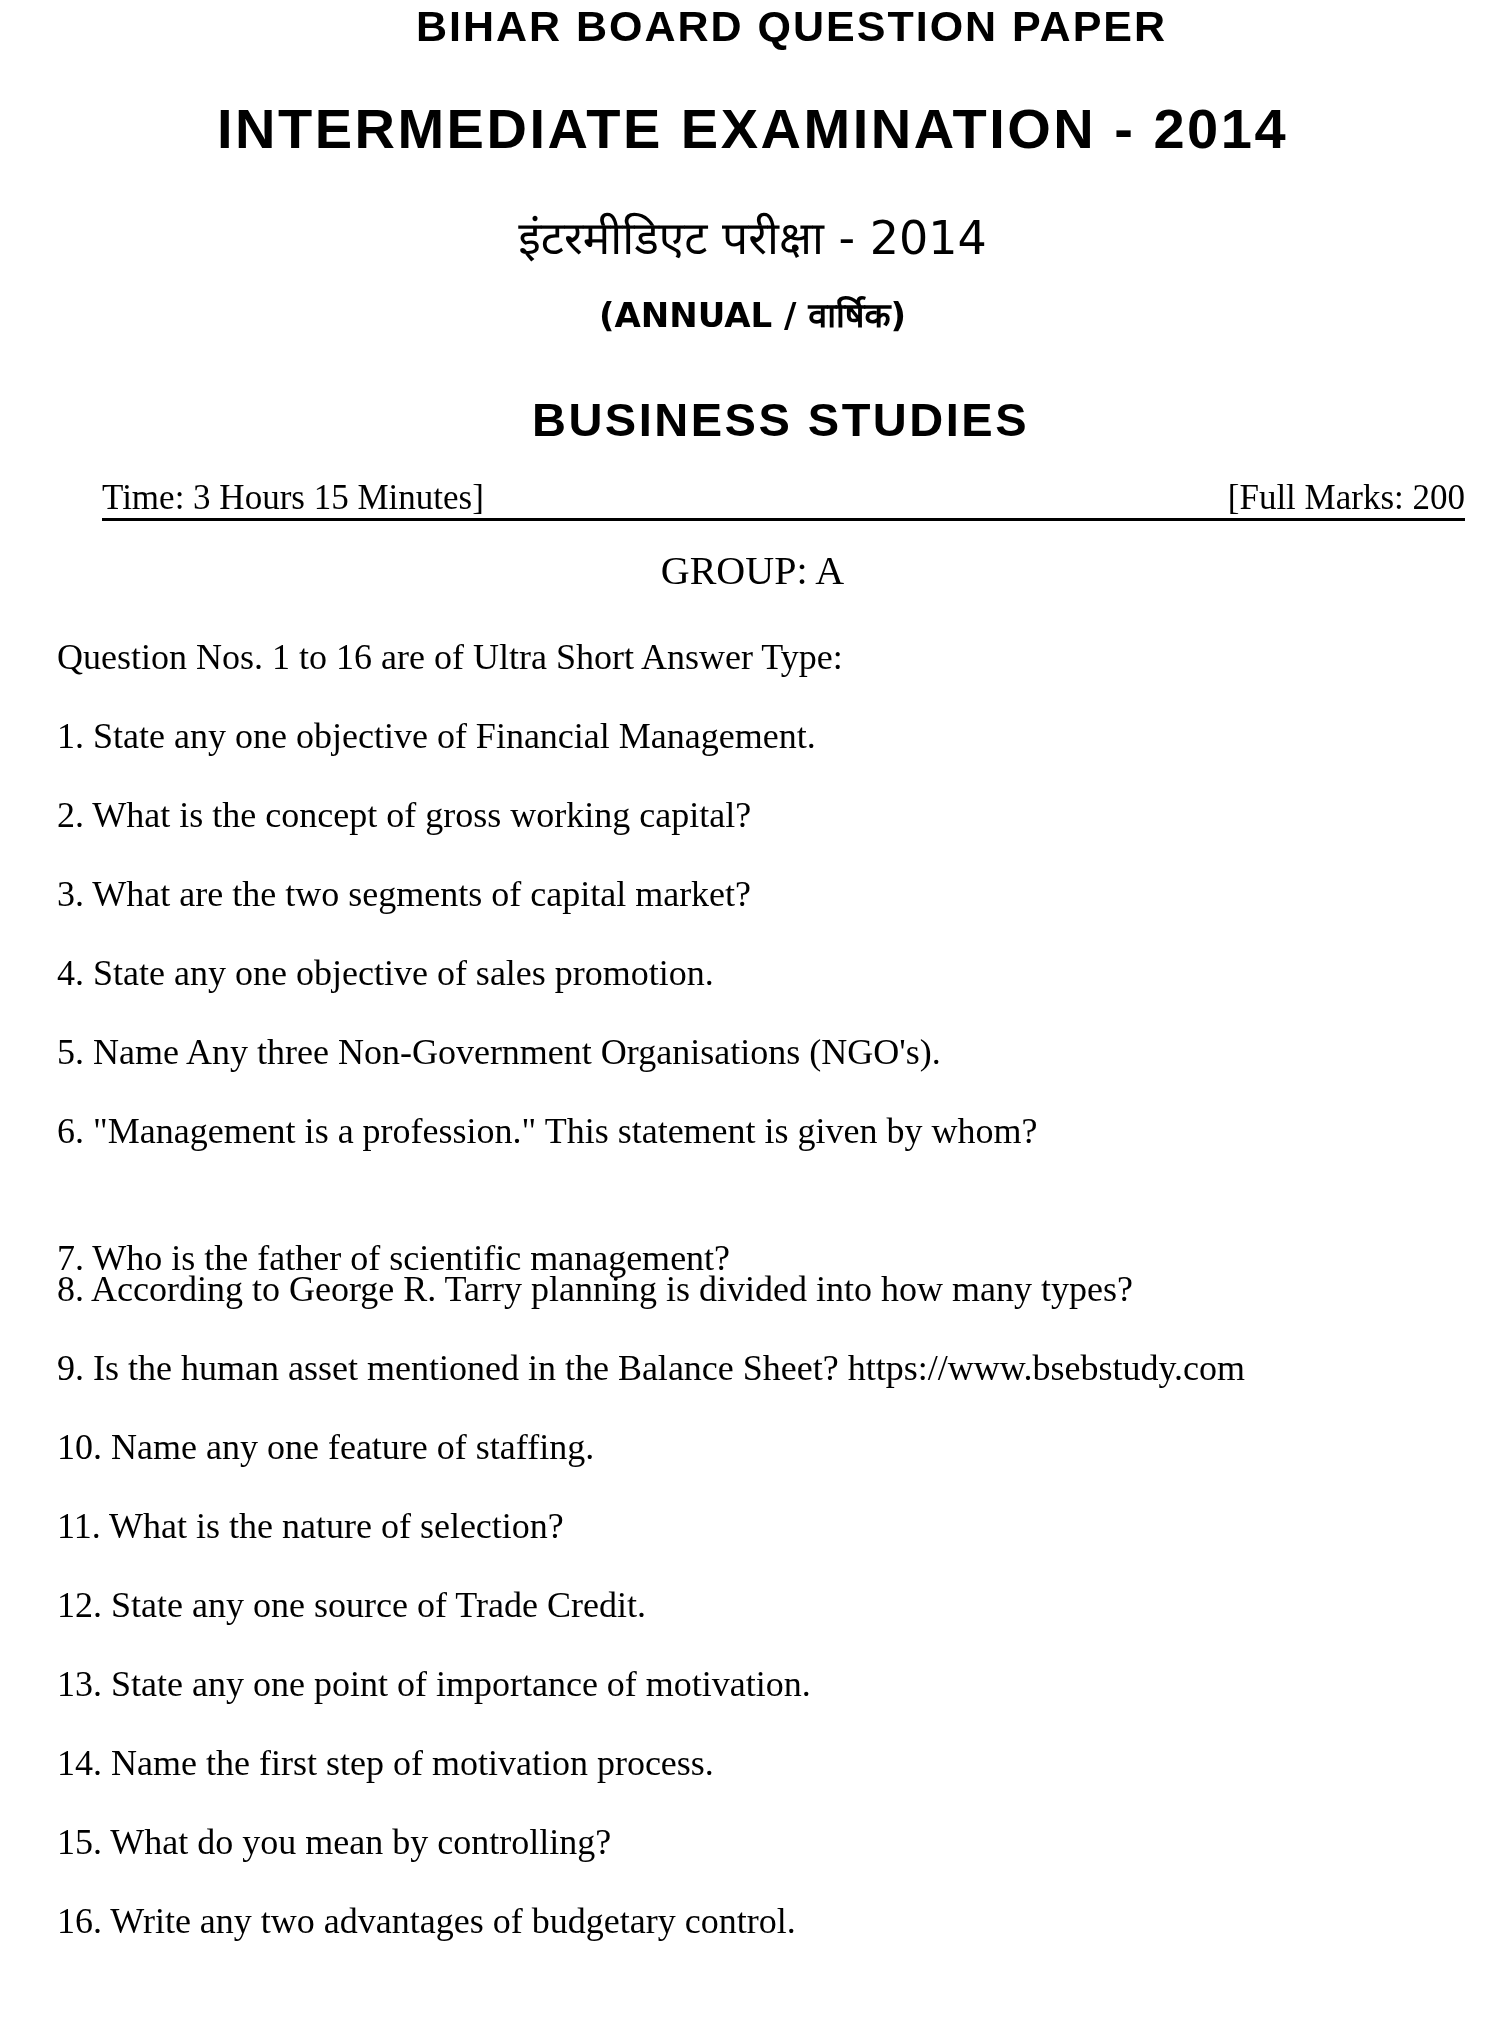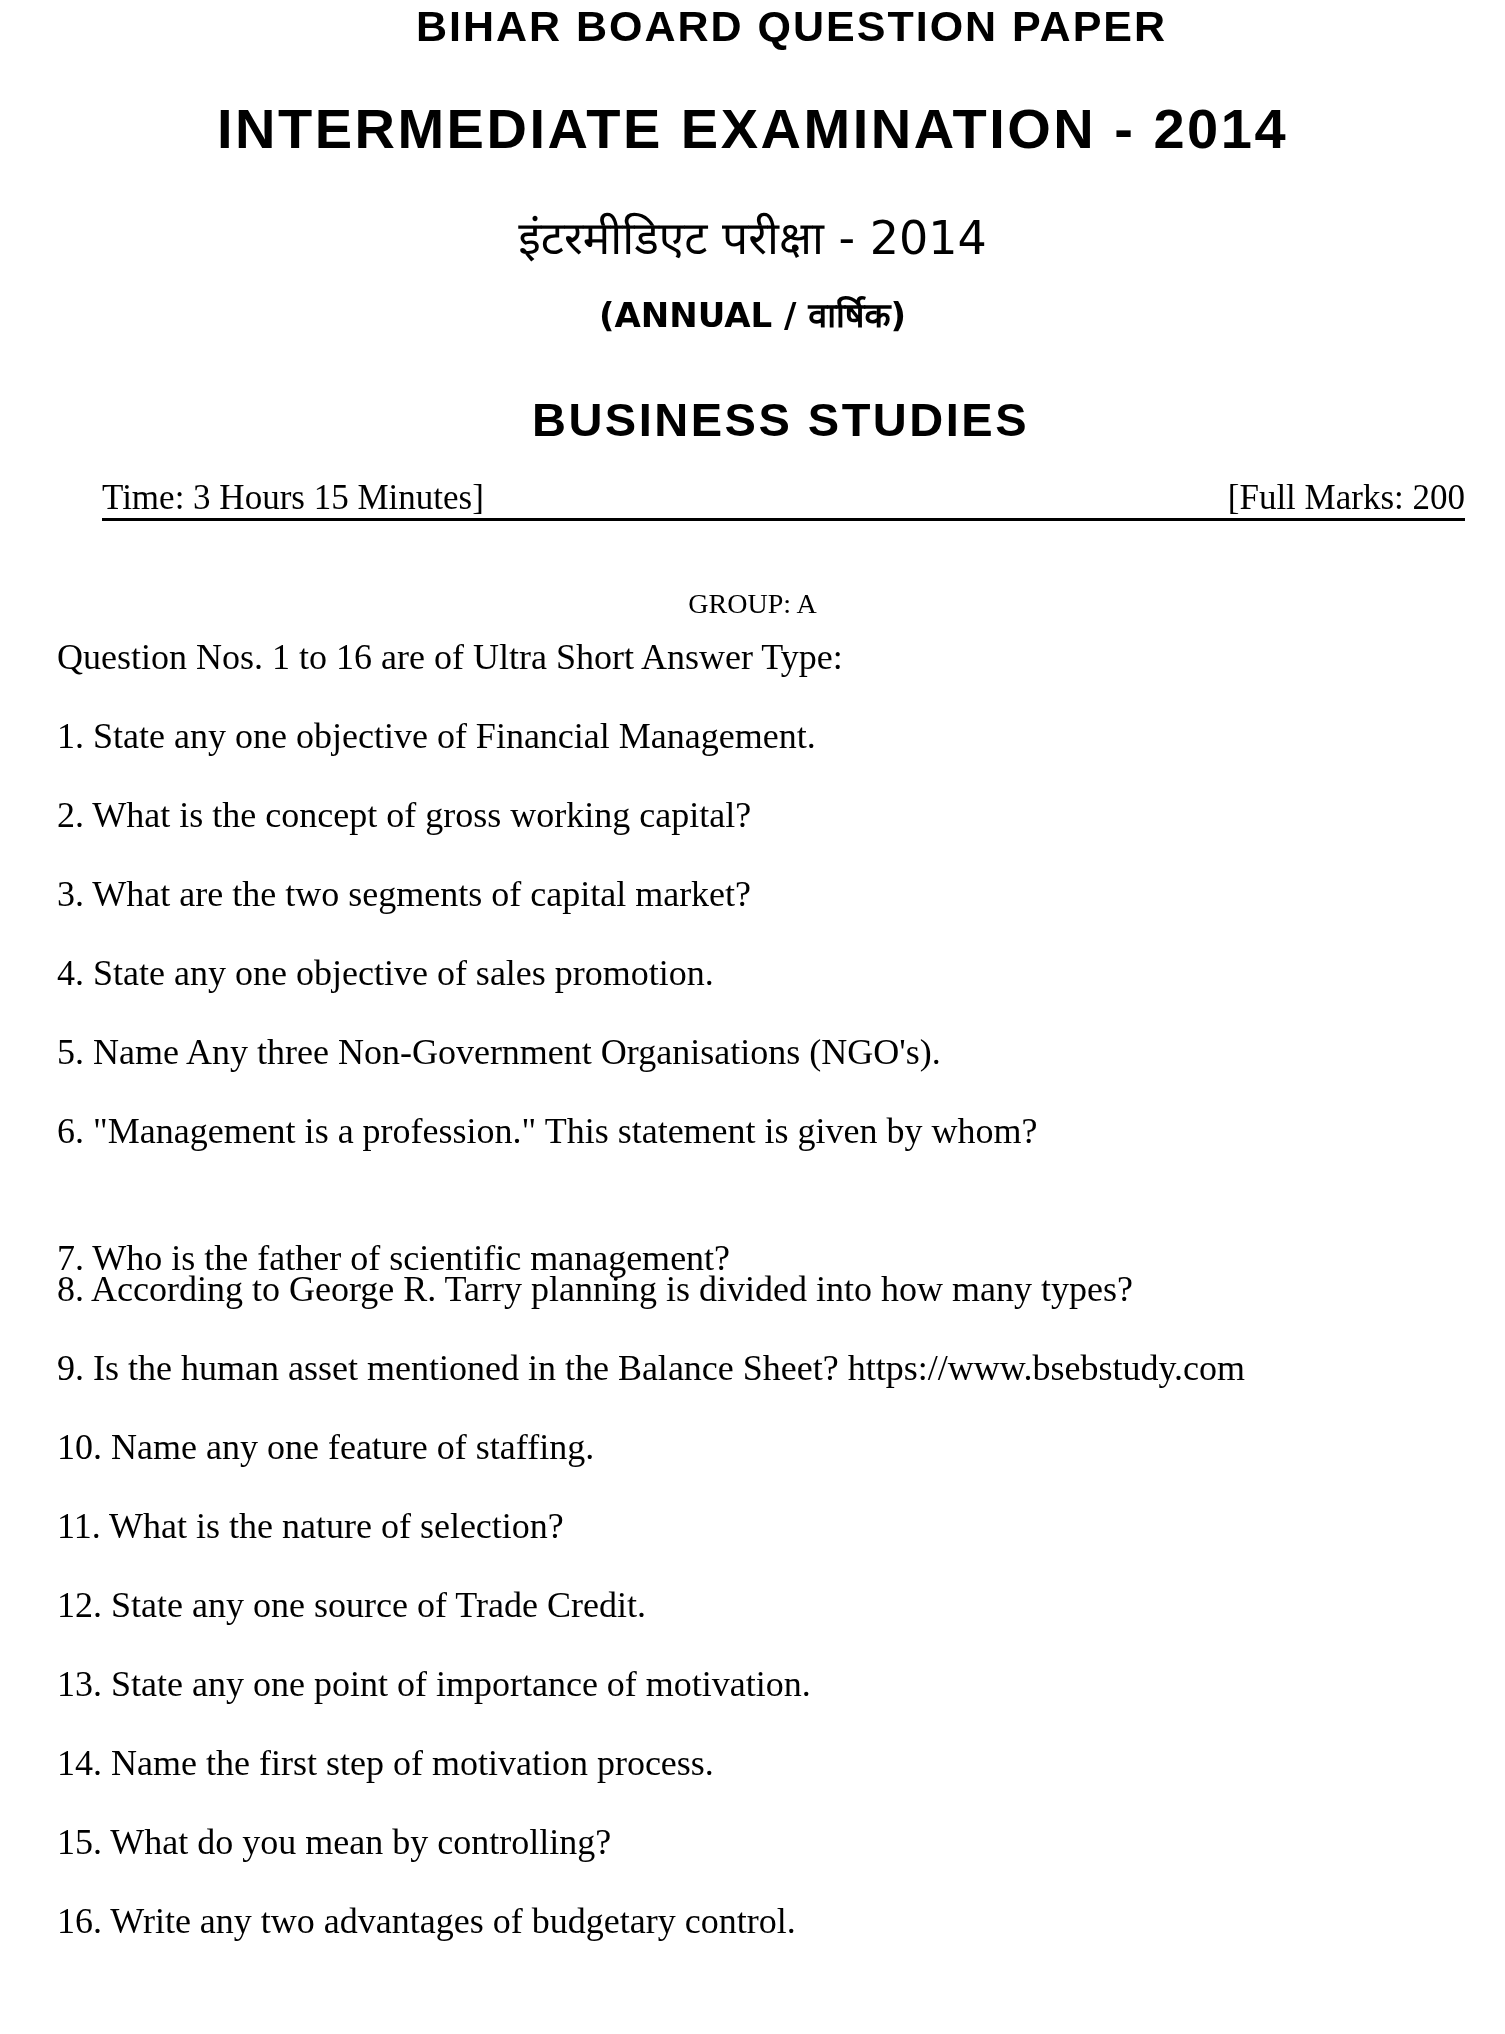--- a/index.html
+++ b/index.html
@@ -14,21 +14,21 @@
   .t4 { top: 291px; font-size: 37px; font-weight: normal; }
   .t4 .hi { font-family: "DejaVu Sans", sans-serif; font-weight: bold; font-size: 34px; }
   .t5 { top: 392px; font-size: 47px; letter-spacing: 2.5px; margin-left: 28px; }
   .time-row {
     position: absolute; left: 57px; width: 1363px; top: 478px; height: 40px;
     border-bottom: 3px solid #000;
     font-family: "Liberation Serif", "DejaVu Serif", serif; font-size: 35px; margin-left: 45px;
   }
   .time-row .left { position: absolute; left: 0; top: 0; }
   .time-row .right { position: absolute; right: 0; top: 0; }
-  .group { top: 588px; font-size: 28px; }
+  .group { top: 547px; font-size: 40px; }
   .q {
     position: absolute; left: 57px; white-space: nowrap;
     font-family: "Liberation Serif", "DejaVu Serif", serif; font-size: 36px;
   }
 </style>
 </head>
 <body>
 
 <div class="abs sans-b t1">BIHAR BOARD QUESTION PAPER</div>
 <div class="abs sans-b t2">INTERMEDIATE EXAMINATION - 2014</div>

